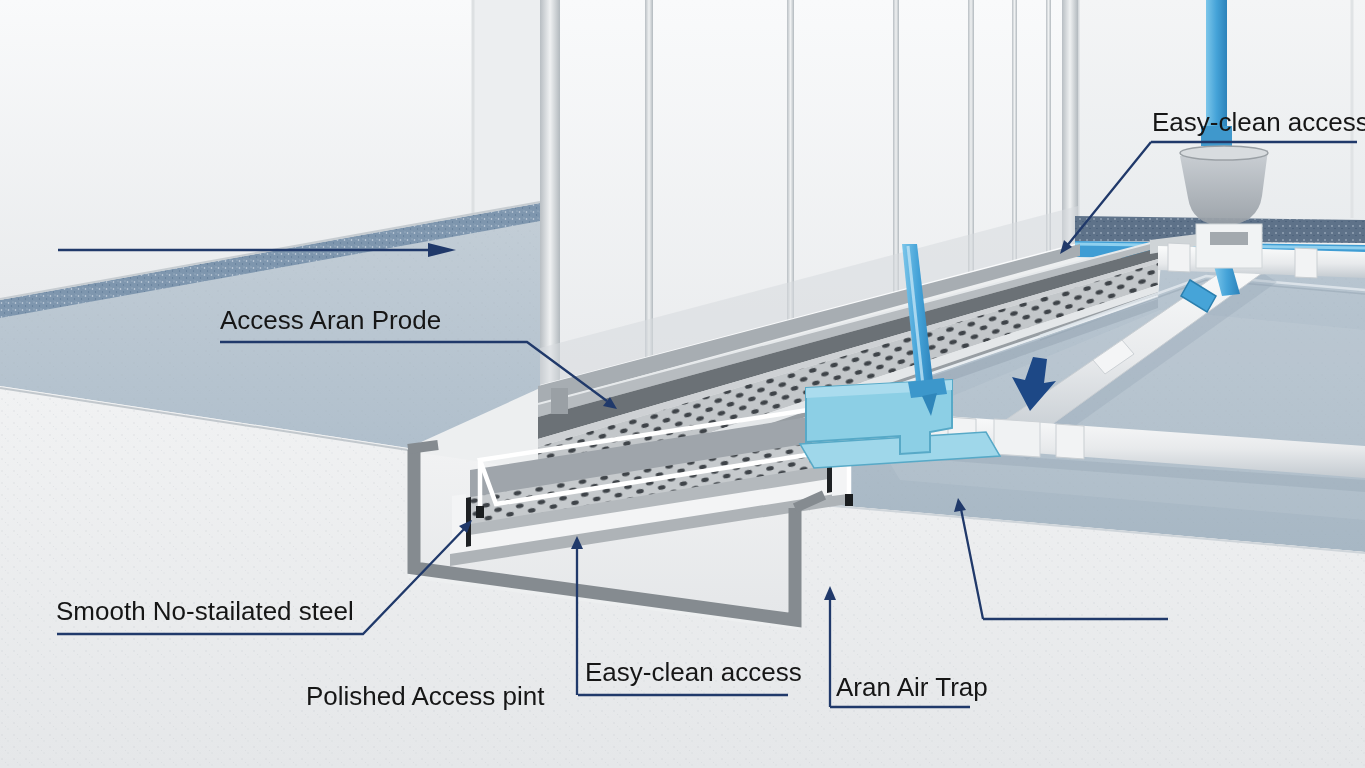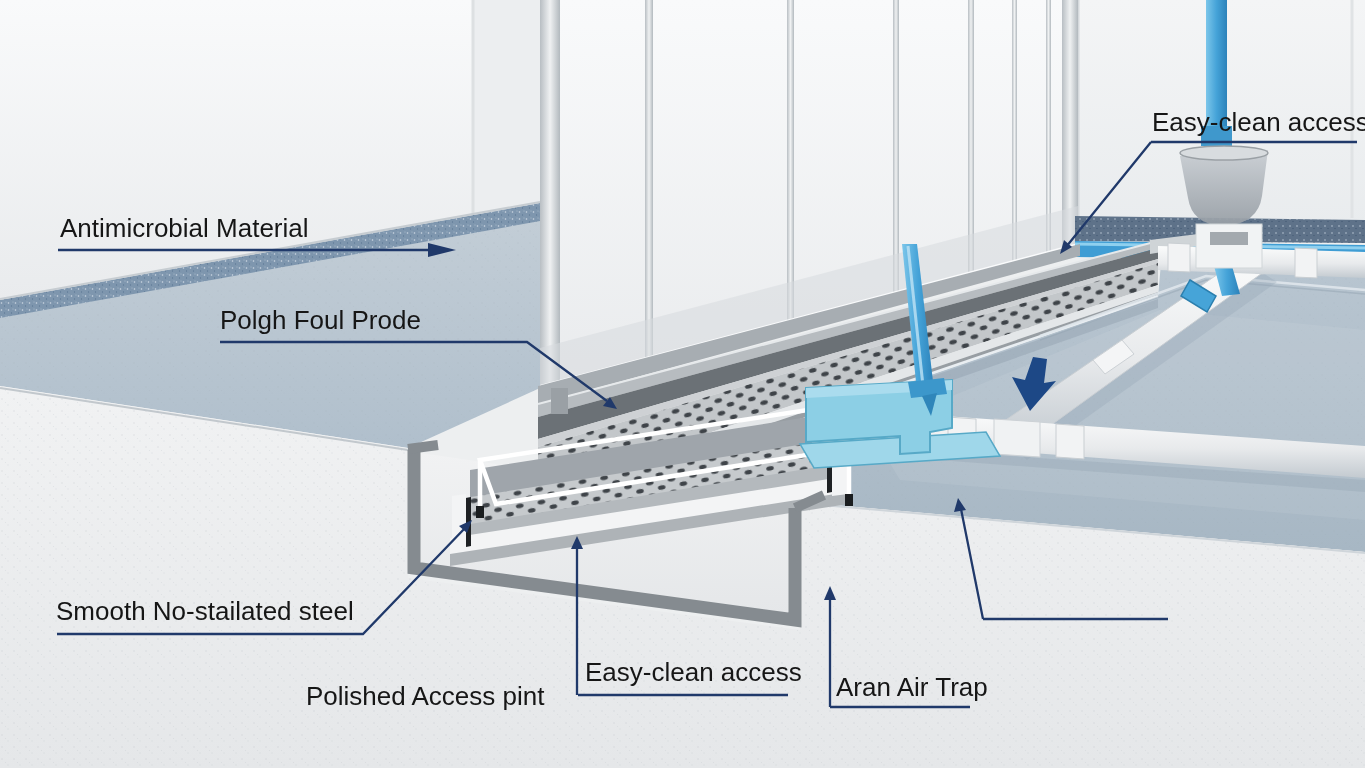--- a/index.html
+++ b/index.html
@@ -248,20 +248,19 @@
     <polygon points="1060,254 1064,240 1072,247"></polygon>
     <polygon points="472,520 467,533 459,526"></polygon>
     <polygon points="577,536 571,549 583,549"></polygon>
     <polygon points="830,586 824,600 836,600"></polygon>
     <polygon points="958,498 966,510 954,512"></polygon>
     <polygon points="1033,357 1047,359 1044,383 1056,381 1030,411 1012,377 1025,380" fill="#1d4886"></polygon>
   </g>
 </svg>
 
 <div class="label" style="left:1152px;top:108px">Easy-clean access</div>
-<div class="label" style="left:60px;top:214px">Antimicrobial Material</div>
-<div class="label" style="left:220px;top:306px">Polgh Foul Prode</div>
+<div class="label" style="left:220px;top:306px">Access Aran Prode</div>
 <div class="label" style="left:306px;top:682px">Polished Access pint</div>
 <div class="label" style="left:56px;top:597px">Smooth No-stailated steel</div>
 <div class="label" style="left:585px;top:658px">Easy-clean access</div>
 <div class="label" style="left:836px;top:673px">Aran Air Trap</div>
 
 </div>
 
 </body></html>

